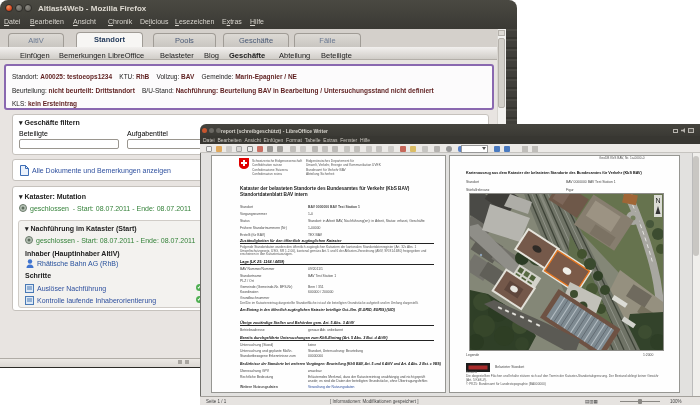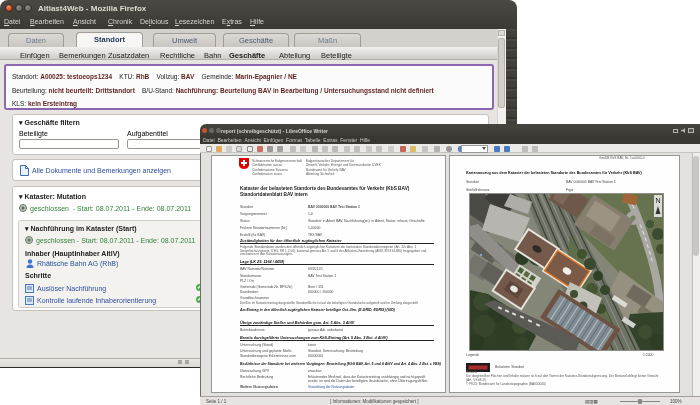--- a/index.html
+++ b/index.html
@@ -64,32 +64,32 @@
   <div class="abs ffmenu" style="left:4px;"><u>D</u>atei</div>
   <div class="abs ffmenu" style="left:30px;"><u>B</u>earbeiten</div>
   <div class="abs ffmenu" style="left:73px;"><u>A</u>nsicht</div>
   <div class="abs ffmenu" style="left:108px;"><u>C</u>hronik</div>
   <div class="abs ffmenu" style="left:140px;">De<u>l</u>icious</div>
   <div class="abs ffmenu" style="left:175px;"><u>L</u>esezeichen</div>
   <div class="abs ffmenu" style="left:222px;">E<u>x</u>tras</div>
   <div class="abs ffmenu" style="left:250px;"><u>H</u>ilfe</div>
 
   <div class="abs" id="ff-tabstrip"></div>
-  <div class="tab" style="left:8px;width:56px;color:#6b7a92;">Daten</div>
+  <div class="tab" style="left:8px;width:56px;color:#6b7a92;">AltlV</div>
   <div class="tab act" style="left:76px;width:67px;">Standort</div>
-  <div class="tab" style="left:153px;width:63px;">Umwelt</div>
+  <div class="tab" style="left:153px;width:63px;">Pools</div>
   <div class="tab" style="left:223px;width:66px;">Geschäfte</div>
-  <div class="tab" style="left:294px;width:67px;color:#6b7a92;">Maßn</div>
+  <div class="tab" style="left:294px;width:67px;color:#6b7a92;">Fälle</div>
 
   <div class="abs" id="ff-subtabs"></div>
   <div class="stab" style="left:20px;">Einfügen</div>
   <div class="stab" style="left:59px;">Bemerkungen</div>
-  <div class="stab" style="left:108px;">Zusatzdaten</div>
-  <div class="stab" style="left:160px;">Rechtliche</div>
-  <div class="stab" style="left:204px;">Bahn</div>
+  <div class="stab" style="left:108px;">LibreOffice</div>
+  <div class="stab" style="left:160px;">Belasteter</div>
+  <div class="stab" style="left:204px;">Blog</div>
   <div class="stab" style="left:229px;font-weight:bold;">Geschäfte</div>
   <div class="stab" style="left:279px;">Abteilung</div>
   <div class="stab" style="left:321px;">Beteiligte</div>
 
   <div class="abs" id="ff-content"></div>
 
   <div class="abs" id="purplebox">
     <div>Standort: <span class="mar">A00025: testoeops1234</span>&nbsp;&nbsp;&nbsp;&nbsp;KTU: <span class="mar">RhB</span>&nbsp;&nbsp;&nbsp;&nbsp;Vollzug: <span class="mar">BAV</span>&nbsp;&nbsp;&nbsp;&nbsp;Gemeinde: <span class="mar">Marin-Epagnier / NE</span></div>
     <div>Beurteilung: <span class="mar">nicht beurteilt: Drittstandort</span>&nbsp;&nbsp;&nbsp;&nbsp;B/U-Stand: <span class="mar">Nachführung: Beurteilung BAV in Bearbeitung / Untersuchungsstand nicht definiert</span></div>
     <div>KLS: <span class="mar">kein Ersteintrag</span></div>

